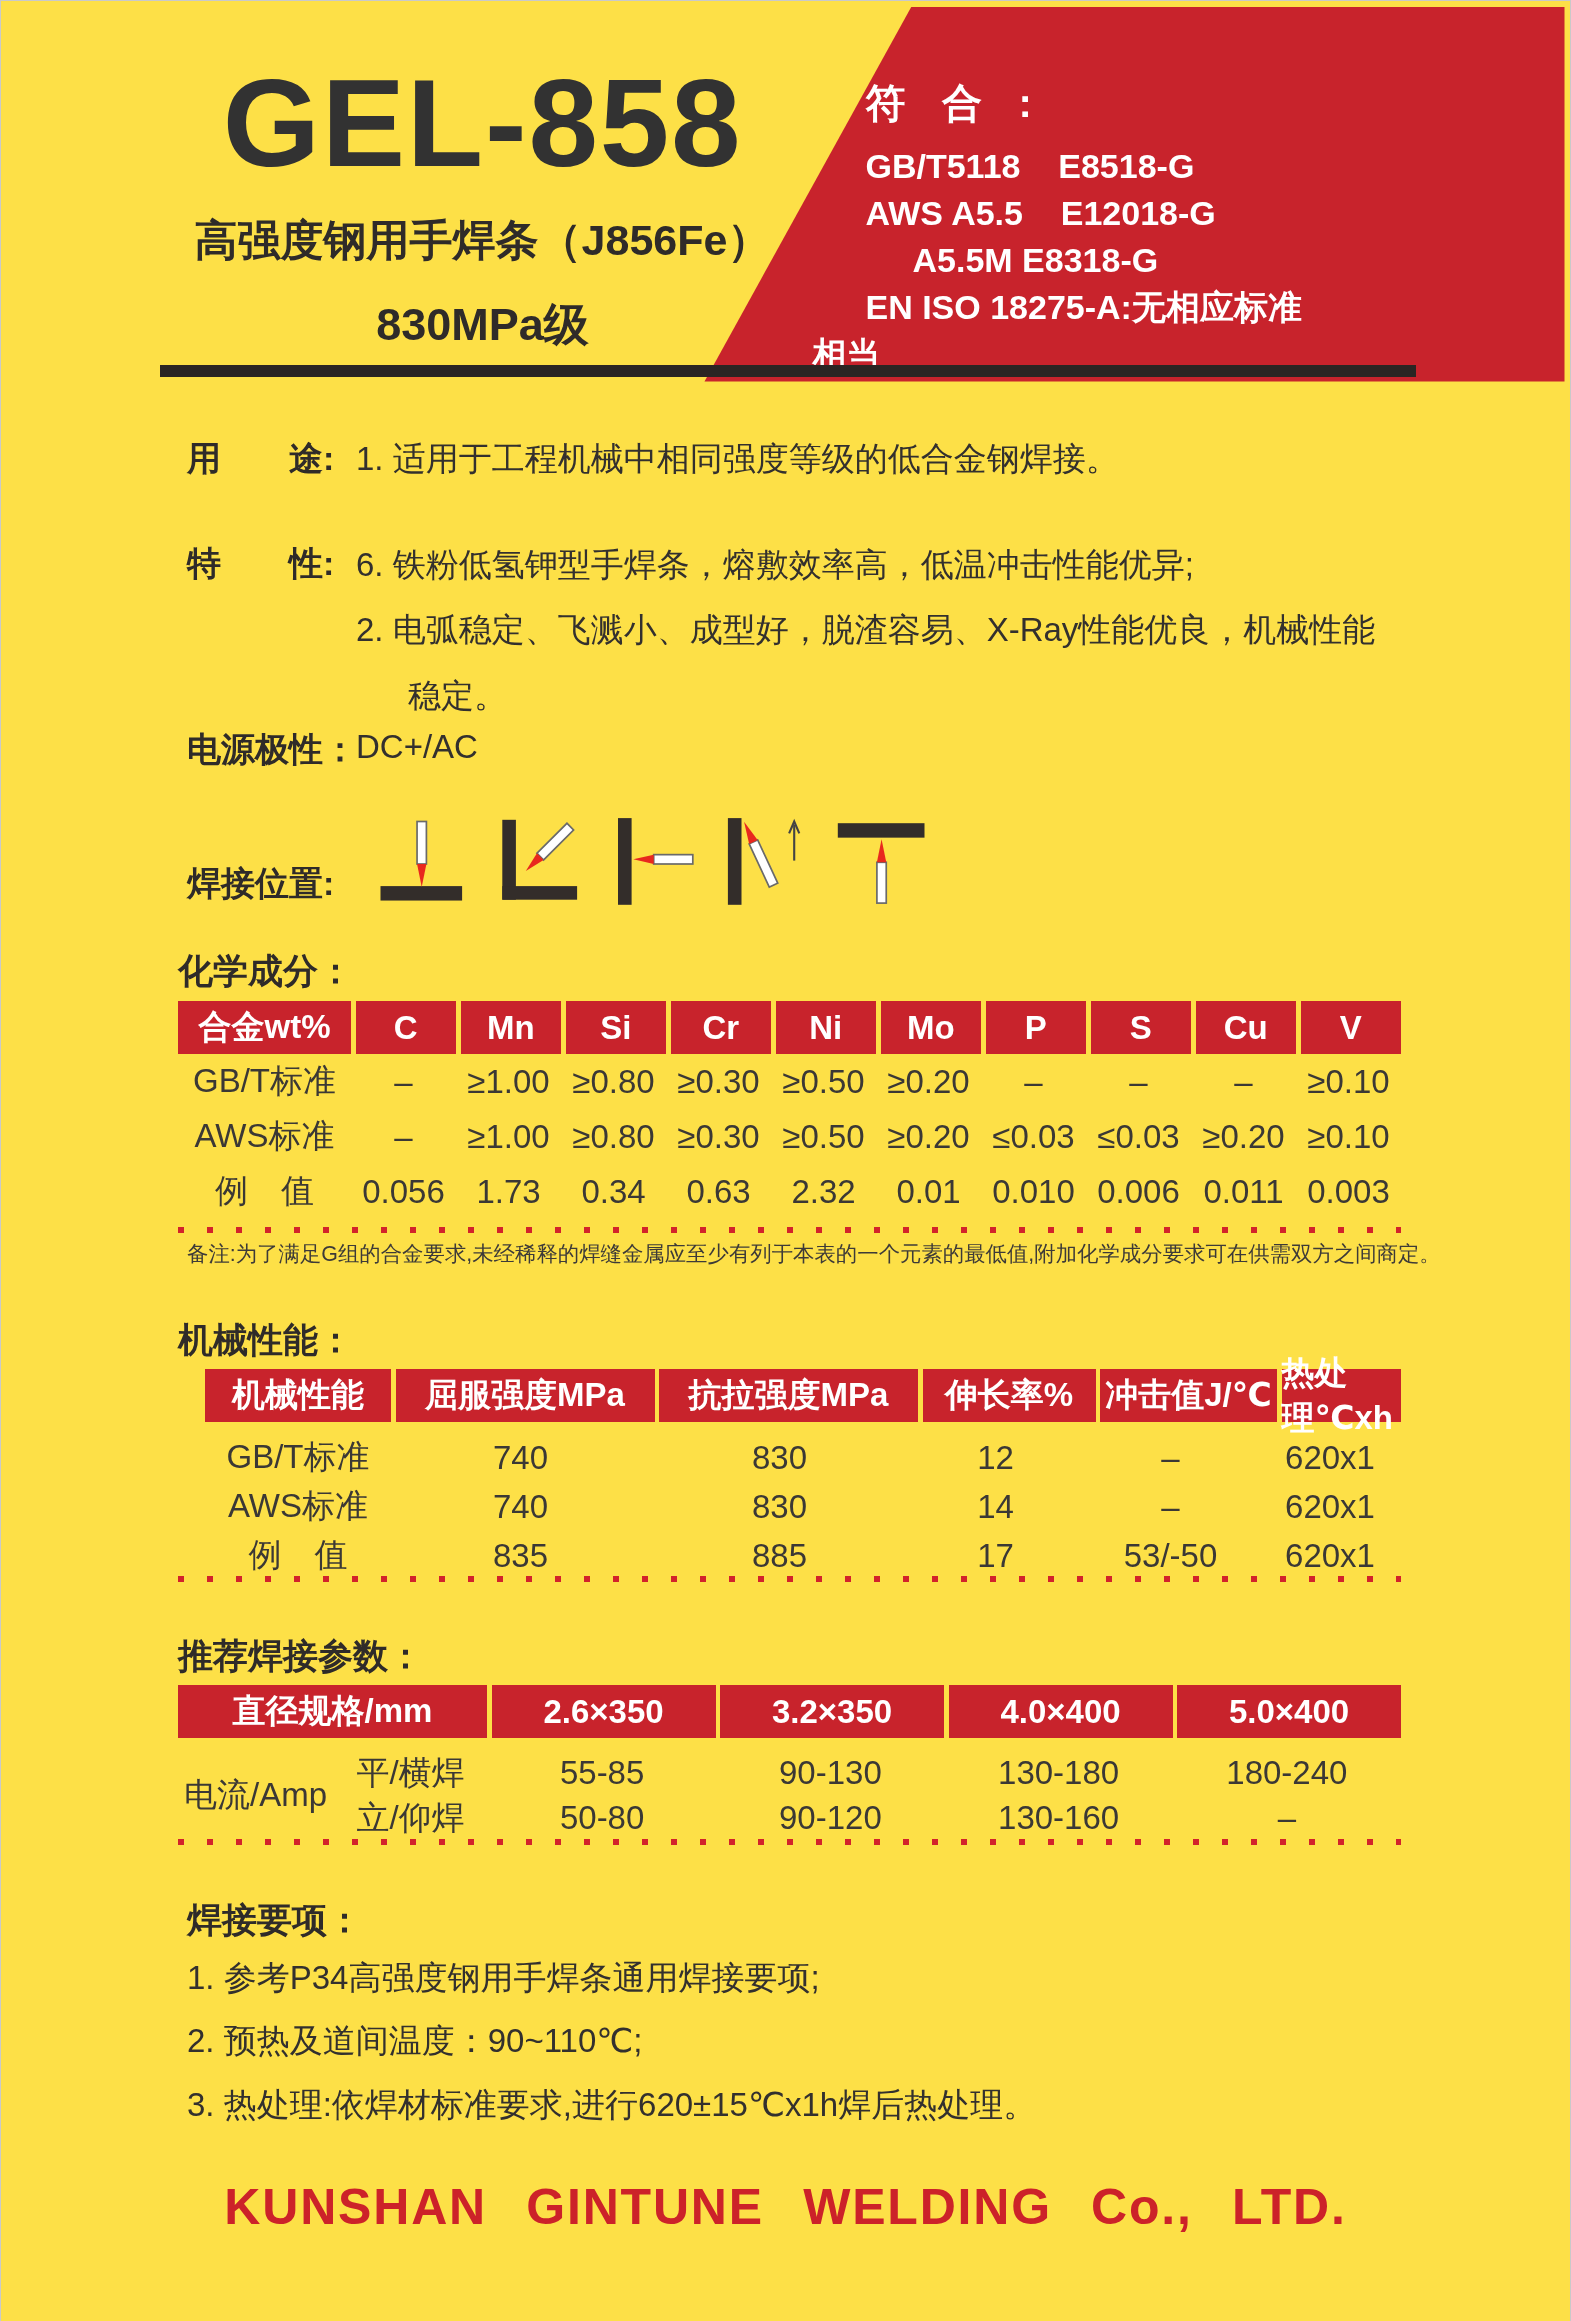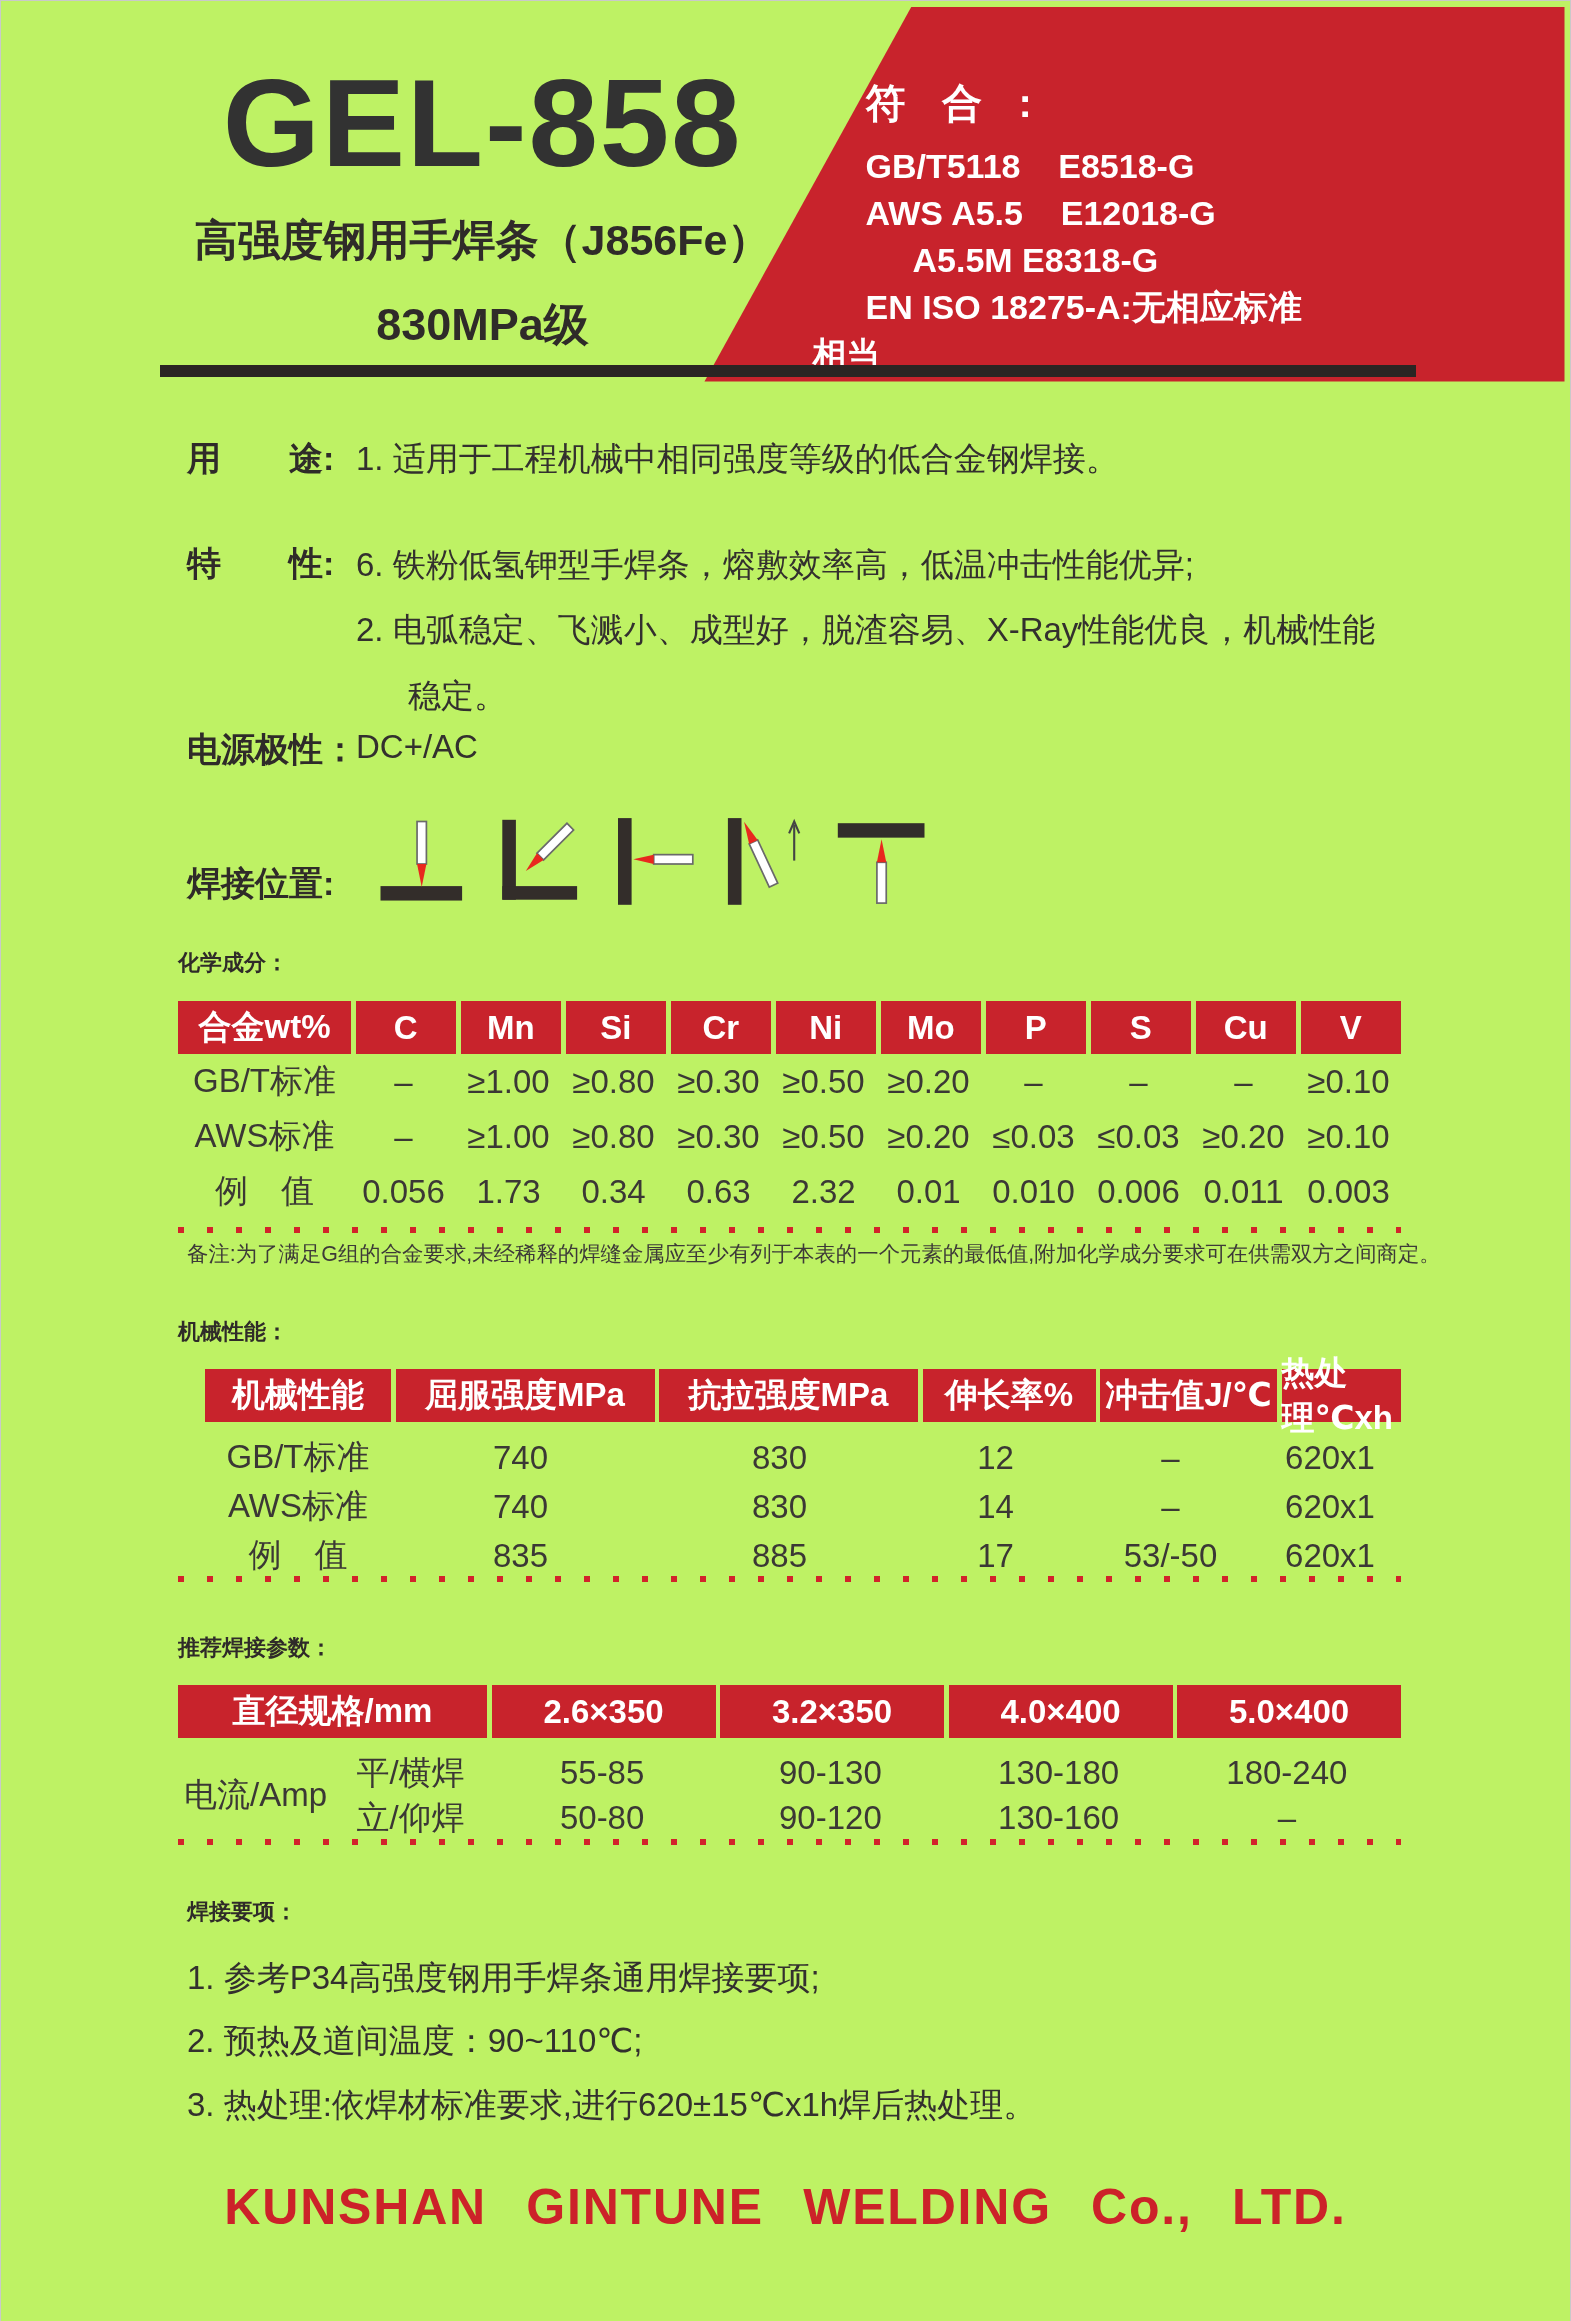--- a/index.html
+++ b/index.html
@@ -1,17 +1,17 @@
 <!DOCTYPE html>
 <html style="font-size:14.5px"><head>
 <meta charset="utf-8">
 <style>
   html,body{margin:0;padding:0;background:#ffffff;}
   body{font-family:"Liberation Sans","DejaVu Sans",sans-serif;}
-  .page{position:relative;width:1571px;height:2322px;background:#bef264;
+  .page{position:relative;width:1571px;height:2322px;background:#fde047;
         border:1.8px solid #c9c9c9;box-sizing:border-box;overflow:hidden;}
   .pre{white-space:pre-wrap;}
 
   
   .title-block{position:absolute;left:136px;top:53px;width:691px;text-align:center;color:#323232;}
   .product-code{font-size:125px;font-weight:700;letter-spacing:1.8px;line-height:1.1;color:#323232;}
   .product-name{margin-top:20px;font-size:43px;font-weight:700;color:#2f2b29;}
   .product-grade{margin-top:25.5px;font-size:45px;font-weight:700;color:#2f2b29;}
 
   .banner{position:absolute;left:5.5px;top:5.5px;right:5.5px;height:375px;background:#c8232c;
@@ -19,21 +19,21 @@
   .banner-inner{position:absolute;left:859px;top:69px;color:#ffffff;}
   .banner-heading{font-size:40px;font-weight:700;letter-spacing:12.7px;margin-bottom:12.7px;}
   .b-line{font-size:34px;font-weight:700;line-height:47px;}
   .b-indent{padding-left:47px;}
   .b-last{display:flex;margin-left:-53px;gap:22px;align-items:baseline;}
   .header-bar{position:absolute;left:159px;top:364px;width:1256px;height:11.8px;background:#2b2523;z-index:3;}
 
   
   .sec-label{position:absolute;left:186px;font-size:34px;font-weight:700;color:#2f2b29;}
   .sec-text{position:absolute;left:355px;font-size:33px;color:#33302e;}
-  .sec-title{position:absolute;left:177px;font-size:22px;font-weight:700;color:#2f2b29;}
+  .sec-title{position:absolute;left:177px;font-size:35px;font-weight:700;color:#2f2b29;}
 
   
   .pos-icons{position:absolute;left:371px;top:812px;display:flex;gap:12.7px;}
   .pos-icons svg{width:102px;height:102px;display:block;}
 
   
   .tbl{position:absolute;left:177px;width:1223px;}
   .thead{display:grid;gap:4.5px;}
   .th{background:#c8232c;color:#ffffff;font-size:33px;font-weight:700;height:53px;
       display:flex;align-items:center;justify-content:center;}

